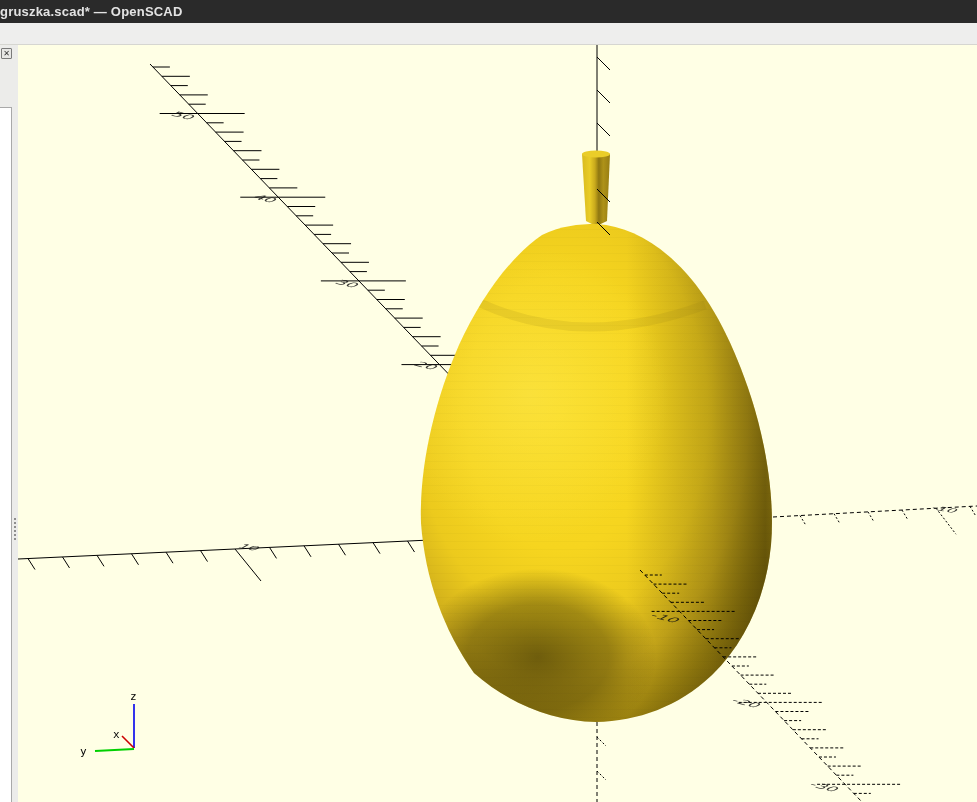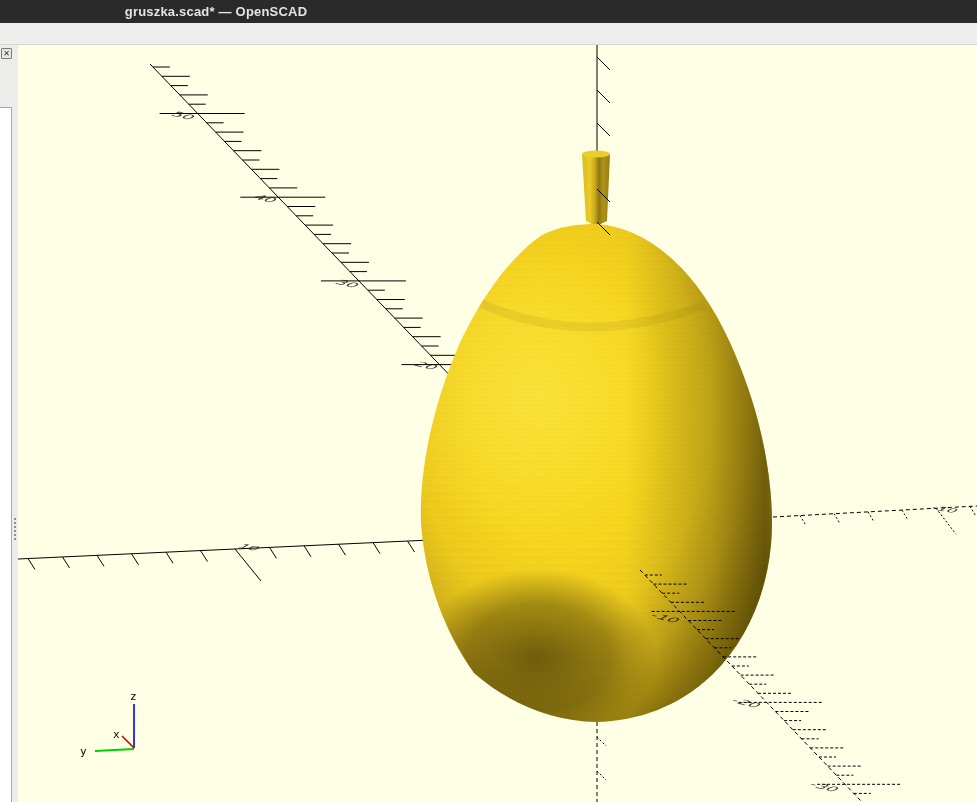--- a/index.html
+++ b/index.html
@@ -1,20 +1,20 @@
 <!DOCTYPE html>
 <html><head>
 <meta charset="utf-8">
 <style>
   html,body{margin:0;padding:0;background:#EEEEED;}
   .screen{position:relative;width:977px;height:802px;overflow:hidden;
           font-family:"Liberation Sans",sans-serif;background:#EEEEED;}
   
   .titlebar{position:absolute;left:0;top:0;width:977px;height:23px;background:#2A2A2A;}
-  .titlebar-text{position:absolute;left:0;top:4px;width:432px;text-align:center;
+  .titlebar-text{position:absolute;left:0;top:4px;width:432px;text-align:left;
                  color:#E3E3E3;font-size:13px;font-weight:bold;letter-spacing:0.2px;}
   
   .menustrip{position:absolute;left:0;top:23px;width:977px;height:22px;background:#EEEEED;
              border-bottom:1px solid #D6D6D1;box-sizing:border-box;}
   
   .dock{position:absolute;left:0;top:45px;width:18px;height:757px;background:#ECECEA;}
   .close-btn{position:absolute;left:1px;top:3px;width:11px;height:11px;background:#E7E7E5;
              border:1px solid #7A7A7A;border-radius:1px;color:#333;font-size:8px;
              line-height:10px;text-align:center;cursor:pointer;box-sizing:border-box;padding:0;}
   .editor-panel{position:absolute;left:0;top:62px;width:12px;height:695px;background:#FFFFFF;

